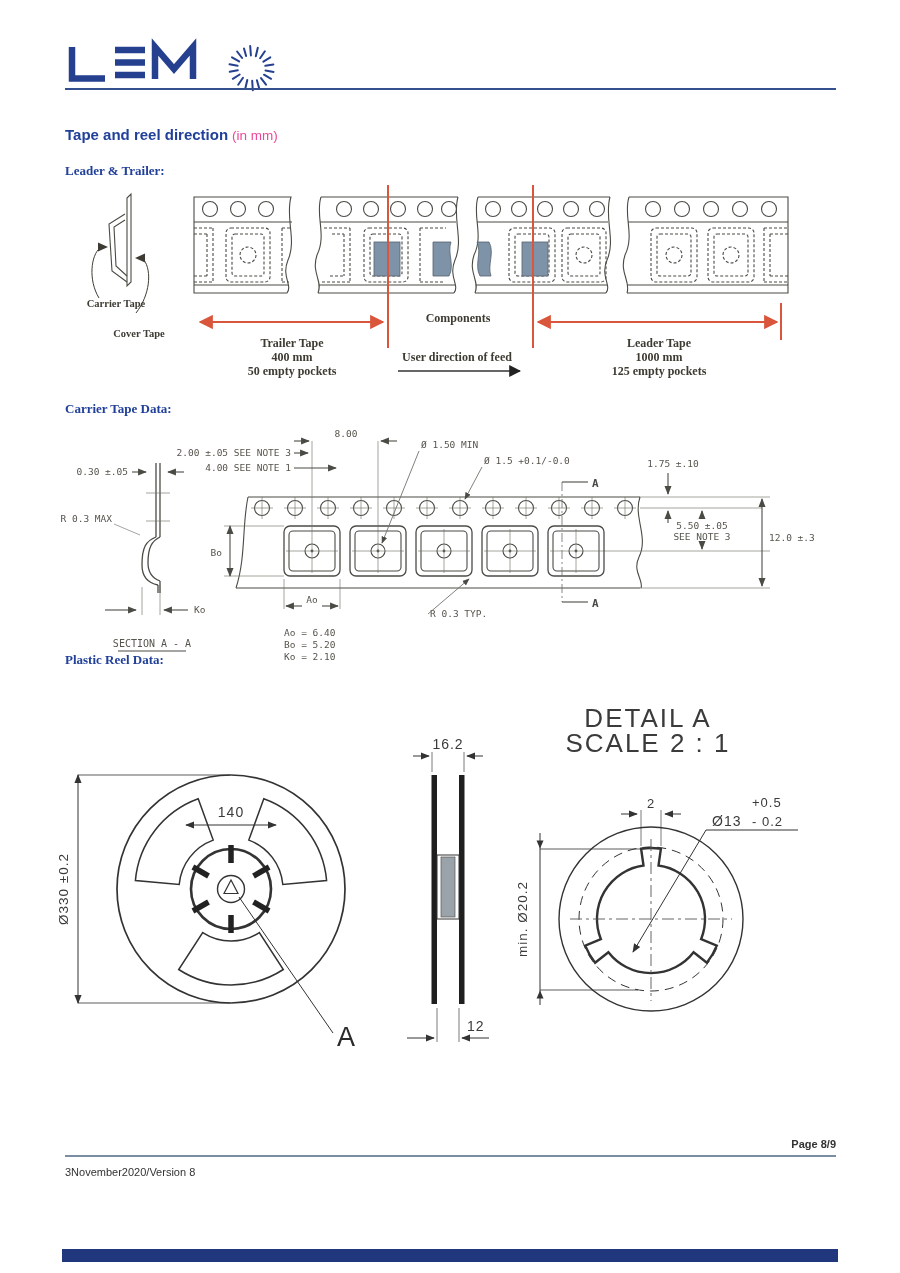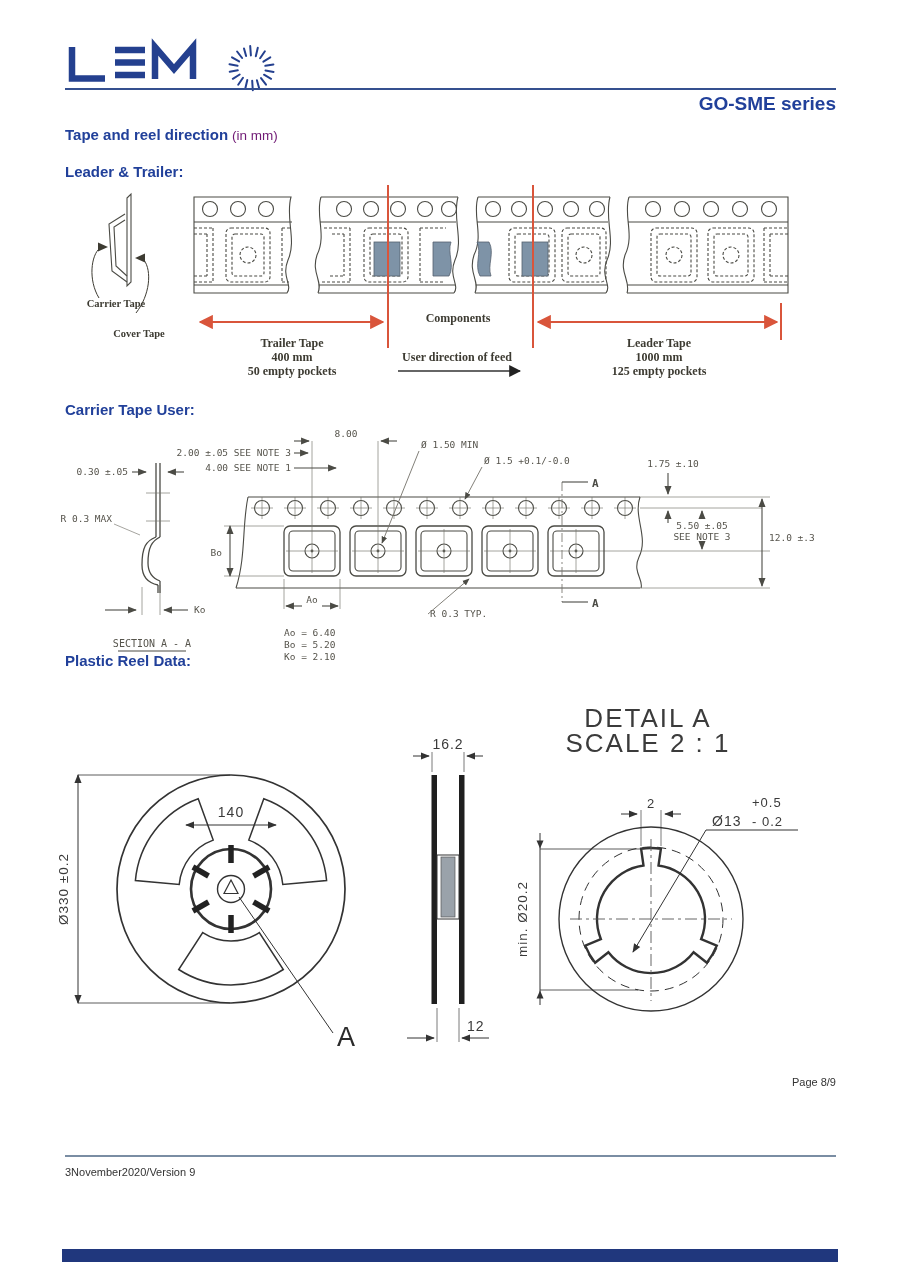--- a/index.html
+++ b/index.html
@@ -1,21 +1,21 @@
 <!DOCTYPE html>
 <html><head>
 <meta charset="utf-8">
 <style>
   html,body{margin:0;padding:0;background:#fff;}
   .page{position:relative;width:900px;height:1273px;background:#fff;overflow:hidden;
         font-family:"Liberation Sans",sans-serif;}
   .abs{position:absolute;}
-  .heading{font-weight:bold;color:#21409A;font-size:15px;}
+  .heading{font-weight:bold;color:#21409A;font-size:13px;font-family:Liberation Serif, serif;}
   .page-title{font-weight:bold;color:#21409A;font-size:15px;}
-  .page-title .unit{font-weight:normal;color:#701a75;font-size:13.5px;margin-left:4px;}
+  .page-title .unit{font-weight:normal;color:#ec4899;font-size:13.5px;margin-left:4px;}
   .series{font-weight:bold;color:#21409A;font-size:19px;text-align:right;}
   .header-rule{height:2px;background:#35508F;}
   .footer-rule{height:2px;background:#7A8DA3;}
   .footer-text{font-size:11px;color:#333;}
   .footer-bar{background:#20377D;}
   
   text{user-select:none;}
   .ts  {font-family:"Liberation Serif",serif;font-size:12px;font-weight:600;fill:#3d3b32;}
   .tsm {font-family:"Liberation Serif",serif;font-size:10.5px;font-weight:700;fill:#3d3b32;}
   .tm  {font-family:"DejaVu Sans Mono",monospace;font-size:9.5px;fill:#56544c;}
@@ -57,21 +57,20 @@
       <line x1="183.0" y1="44.8" x2="178.2" y2="51.8"></line>
         <line x1="179.7" y1="41.5" x2="172.8" y2="45.8"></line>
       <line x1="177.8" y1="37.3" x2="169.7" y2="38.7"></line>
         <line x1="177.6" y1="32.7" x2="169.5" y2="31.2"></line>
       <line x1="179.1" y1="28.4" x2="172.0" y2="24.3"></line>
         <line x1="182.1" y1="25.0" x2="177.1" y2="18.5"></line>
     </g>
   </svg>
 
   <div class="abs header-rule" style="left:65px;top:88px;width:771px;"></div>
-  <div class="abs series" style="right:64px;top:93px;width:400px;">GO-SME series</div>
 
   <div class="abs page-title" style="left:65px;top:126px;">
     <span>Tape and reel direction</span><span class="unit">(in mm)</span>
   </div>
 
   <div class="abs heading" style="left:65px;top:163px;">Leader &amp; Trailer:</div>
 
   <svg class="abs" style="left:0;top:185px;" width="900" height="205" viewBox="0 0 900 205">
     <defs>
       <marker id="mR" viewBox="0 0 10 10" refX="9" refY="5" markerWidth="6.5" markerHeight="6.5" orient="auto-start-reverse">
@@ -183,21 +182,21 @@
     <text class="ts" x="292" y="162" text-anchor="middle">Trailer Tape</text>
     <text class="ts" x="292" y="176" text-anchor="middle">400 mm</text>
     <text class="ts" x="292" y="190" text-anchor="middle">50 empty pockets</text>
     <text class="ts" x="458" y="137" text-anchor="middle">Components</text>
     <text class="ts" x="457" y="176" text-anchor="middle">User direction of feed</text>
     <text class="ts" x="659" y="162" text-anchor="middle">Leader Tape</text>
     <text class="ts" x="659" y="176" text-anchor="middle">1000 mm</text>
     <text class="ts" x="659" y="190" text-anchor="middle">125 empty pockets</text>
   </svg>
 
-  <div class="abs heading" style="left:65px;top:401px;">Carrier Tape User:</div>
+  <div class="abs heading" style="left:65px;top:401px;">Carrier Tape Data:</div>
 
   <svg class="abs" style="left:0;top:425px;" width="900" height="250" viewBox="0 0 900 250">
     <defs>
       <marker id="m2" viewBox="0 0 10 10" refX="9" refY="5" markerWidth="8" markerHeight="8" orient="auto-start-reverse">
         <path d="M0,1 L10,5 L0,9 Z" fill="#4b4b45"></path>
         </marker>
     </defs>
 
     <g>
       <text class="tm" x="128" y="50" text-anchor="end">0.30 ±.05</text>
@@ -434,18 +433,18 @@
       <text class="tg" x="752" y="126" style="font-size:13px">- 0.2</text>
       <path class="dk" stroke-width="1" d="M798,130 H706 L633,252" marker-end="url(#m3)"></path>
       <path class="lnt" style="stroke:#333;stroke-width:0.8" d="M540,149 H642 M540,290 H638"></path>
       <line class="dk" stroke-width="1" x1="540" y1="133" x2="540" y2="305"></line>
       <polygon points="540,148.5 536.5,140.5 543.5,140.5" fill="#333"></polygon>
       <polygon points="540,290.5 536.5,298.5 543.5,298.5" fill="#333"></polygon>
       <text class="tg" x="523" y="223" text-anchor="middle" transform="rotate(-90 523 219)" style="font-size:13.5px">min. Ø20.2</text>
     </g>
   </svg>
 
-  <div class="abs footer-text" style="right:64px;top:1076px;">Page 8/9</div>
+  <div class="abs footer-text" style="right:64px;top:1138px;font-weight:bold;">Page 8/9</div>
   <div class="abs footer-rule" style="left:65px;top:1155px;width:771px;"></div>
-  <div class="abs footer-text" style="left:65px;top:1166px;">3November2020/Version 9</div>
+  <div class="abs footer-text" style="left:65px;top:1166px;">3November2020/Version 8</div>
   <div class="abs footer-bar" style="left:62px;top:1249px;width:776px;height:13px;"></div>
 
 </div>
 
 </body></html>

